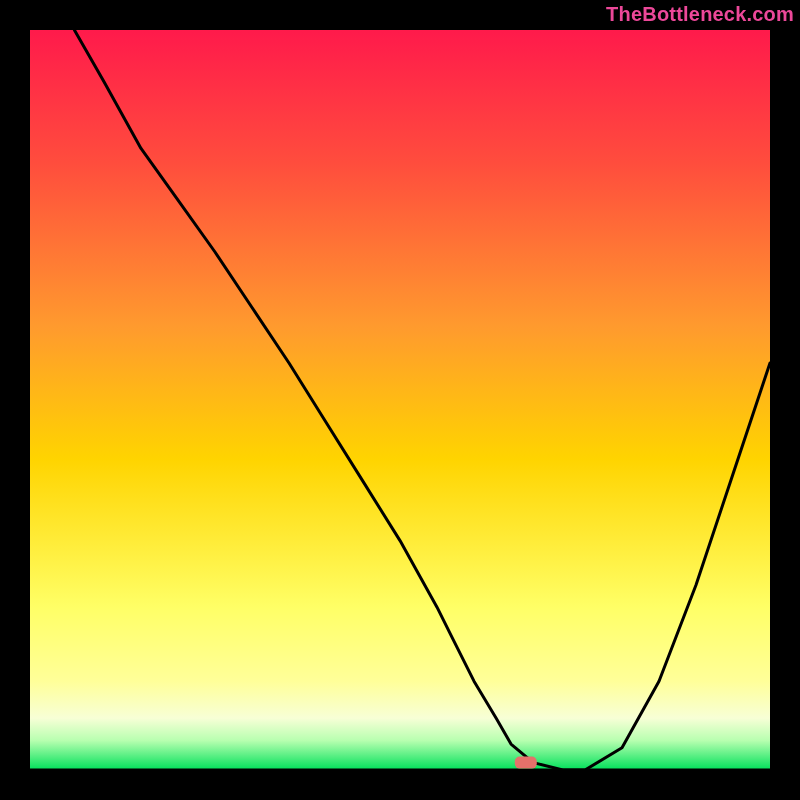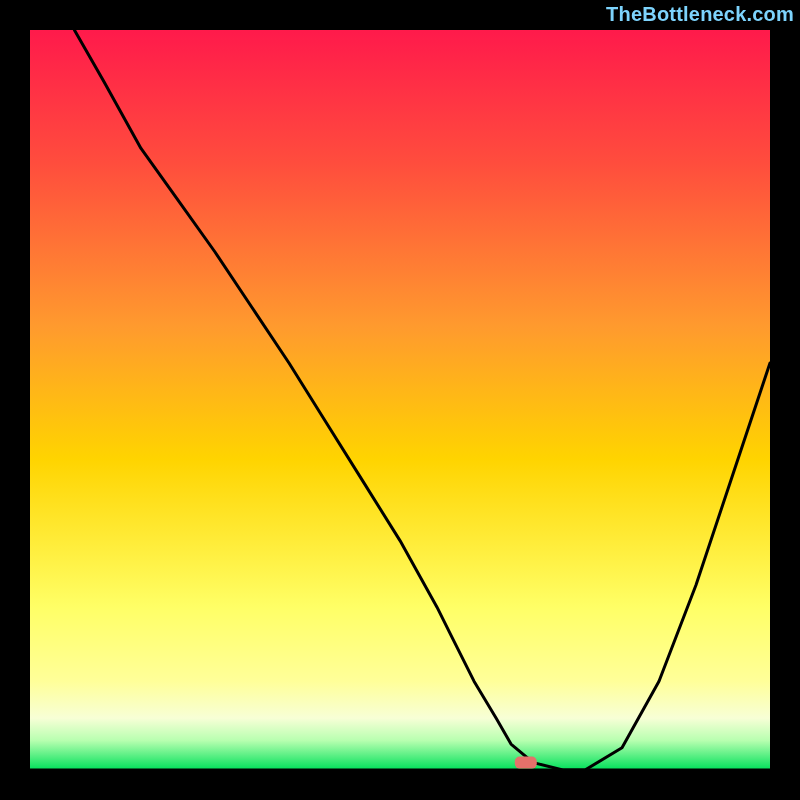--- a/index.html
+++ b/index.html
@@ -14,21 +14,21 @@
   .frame {
     position: relative;
     width: 800px;
     height: 800px;
     background: #000;
   }
   .watermark {
     position: absolute;
     top: 3px;
     right: 6px;
-    color: #7dd3fc;
+    color: #ec4899;
     font-size: 20px;
     font-weight: 600;
     letter-spacing: 0.2px;
     z-index: 5;
   }
   .plot-window {
     position: absolute;
     left: 30px;
     top: 30px;
     width: 740px;

